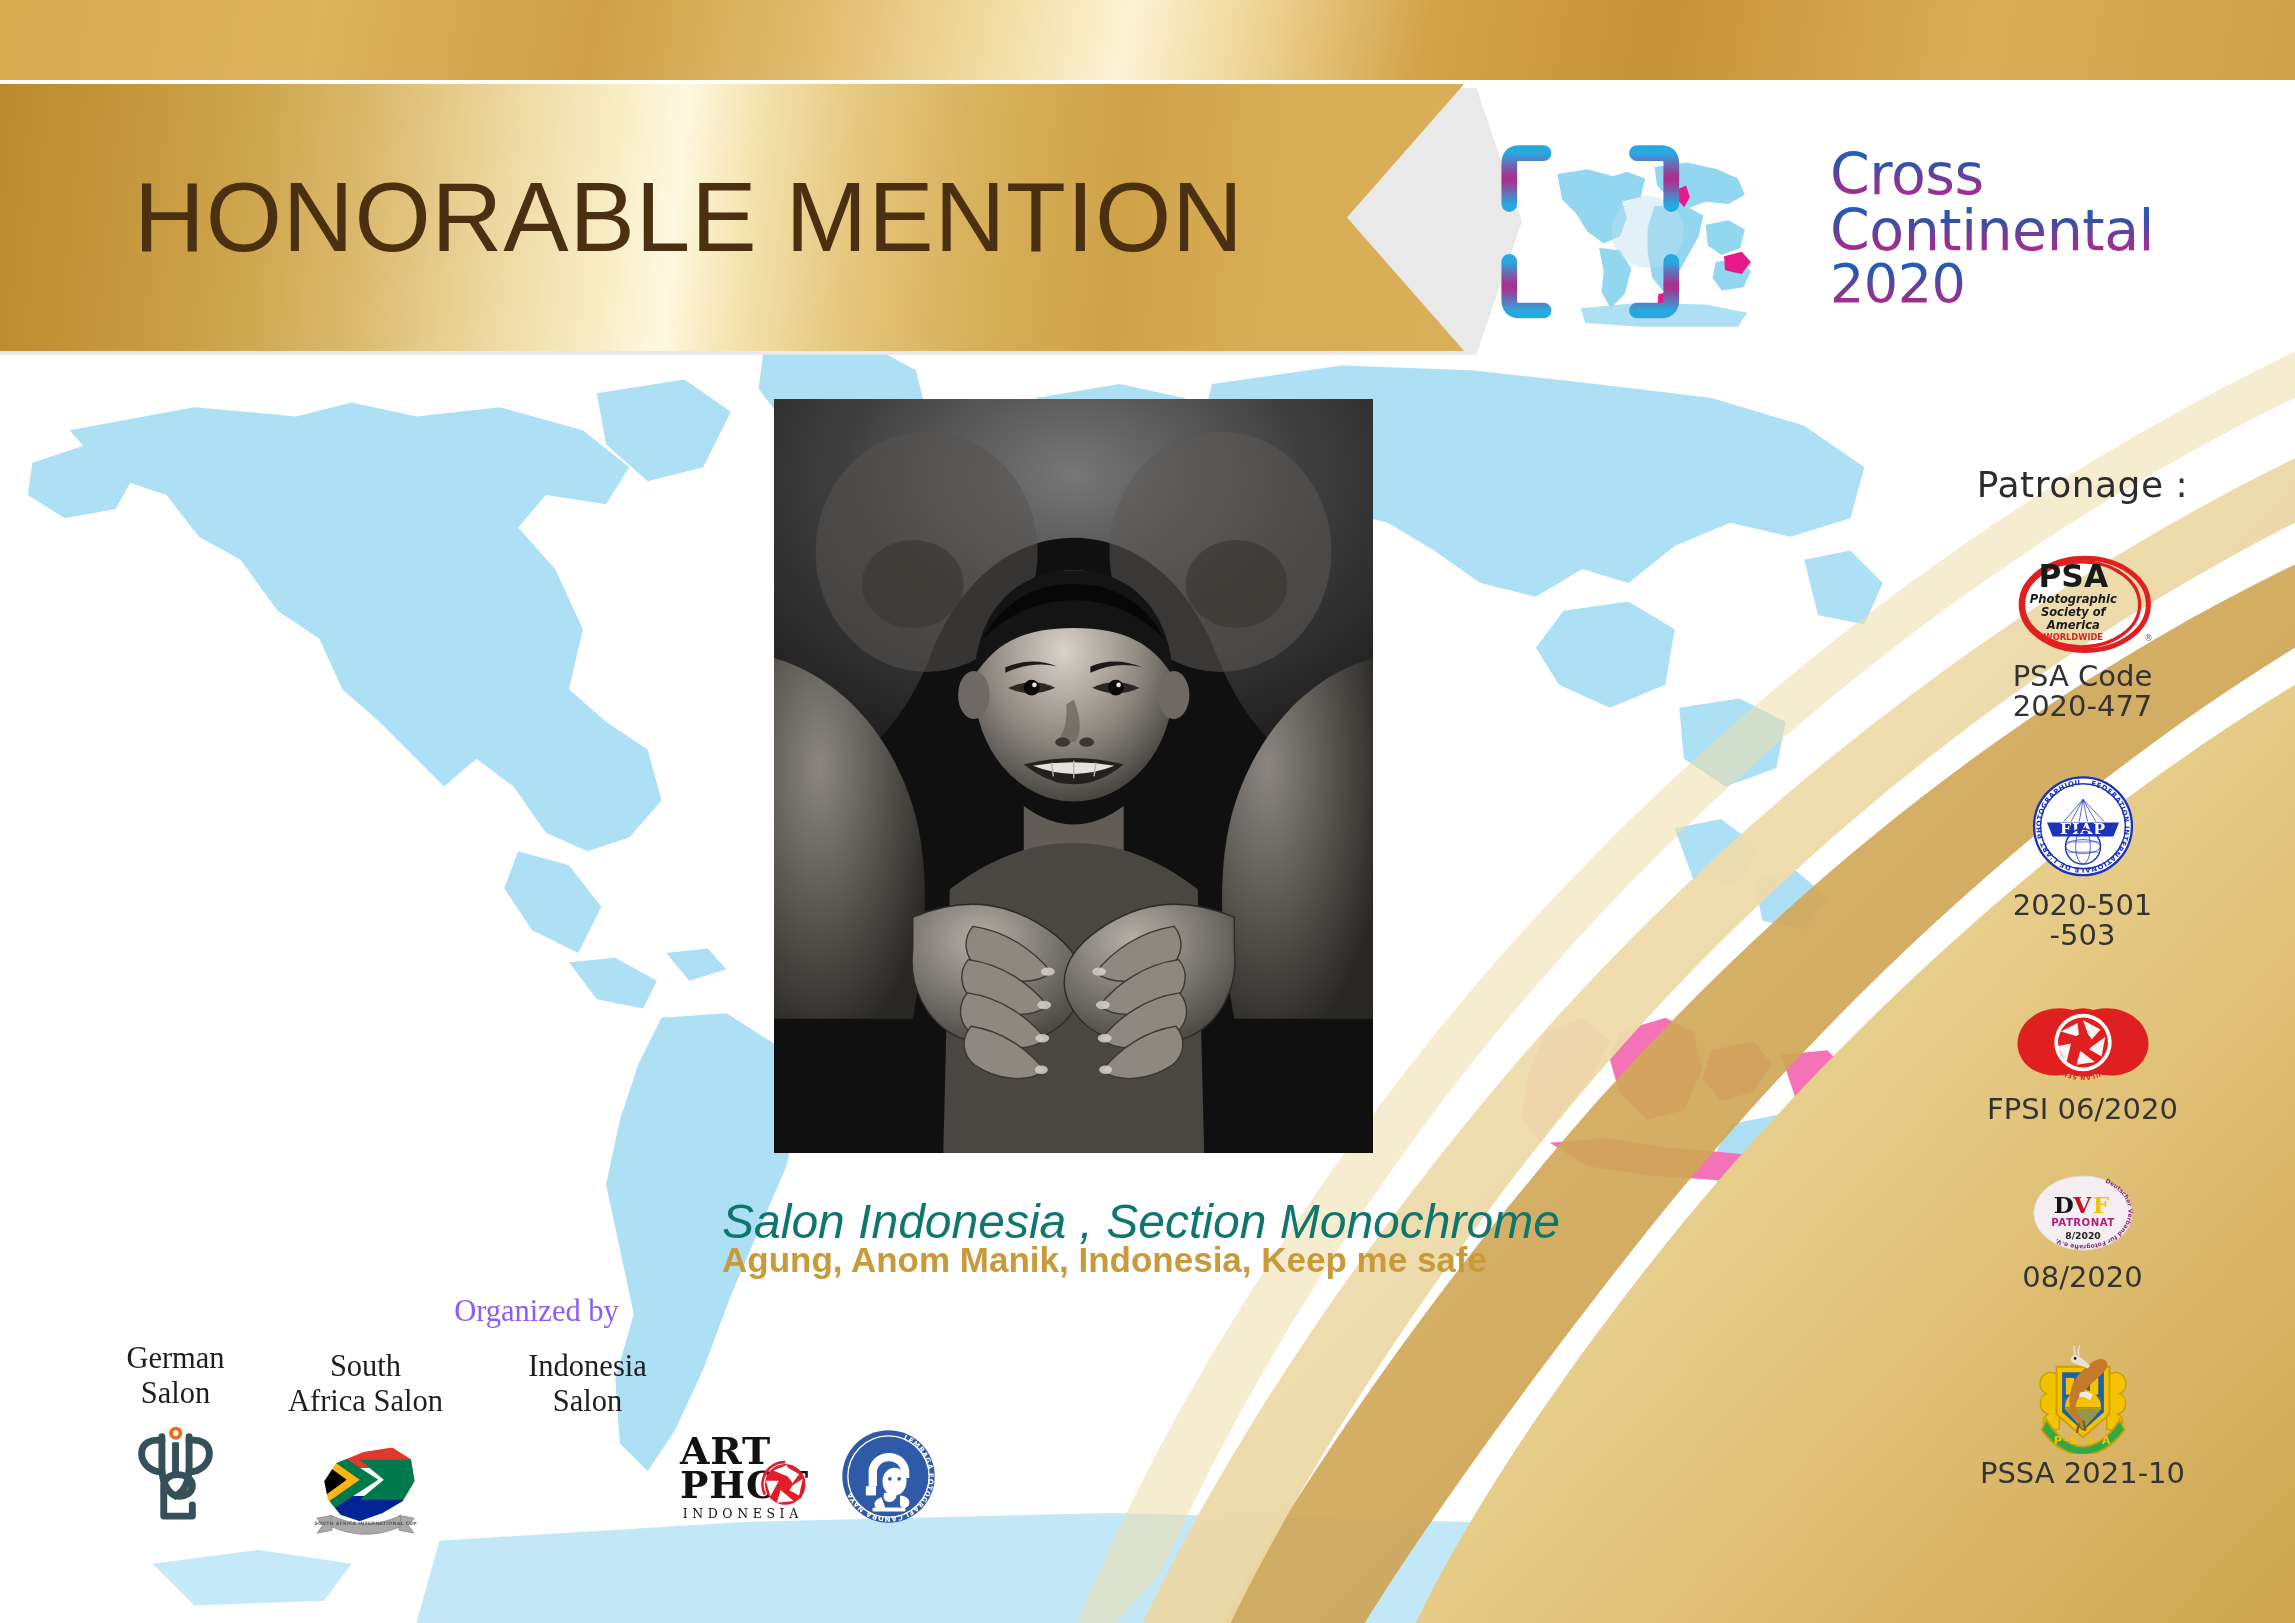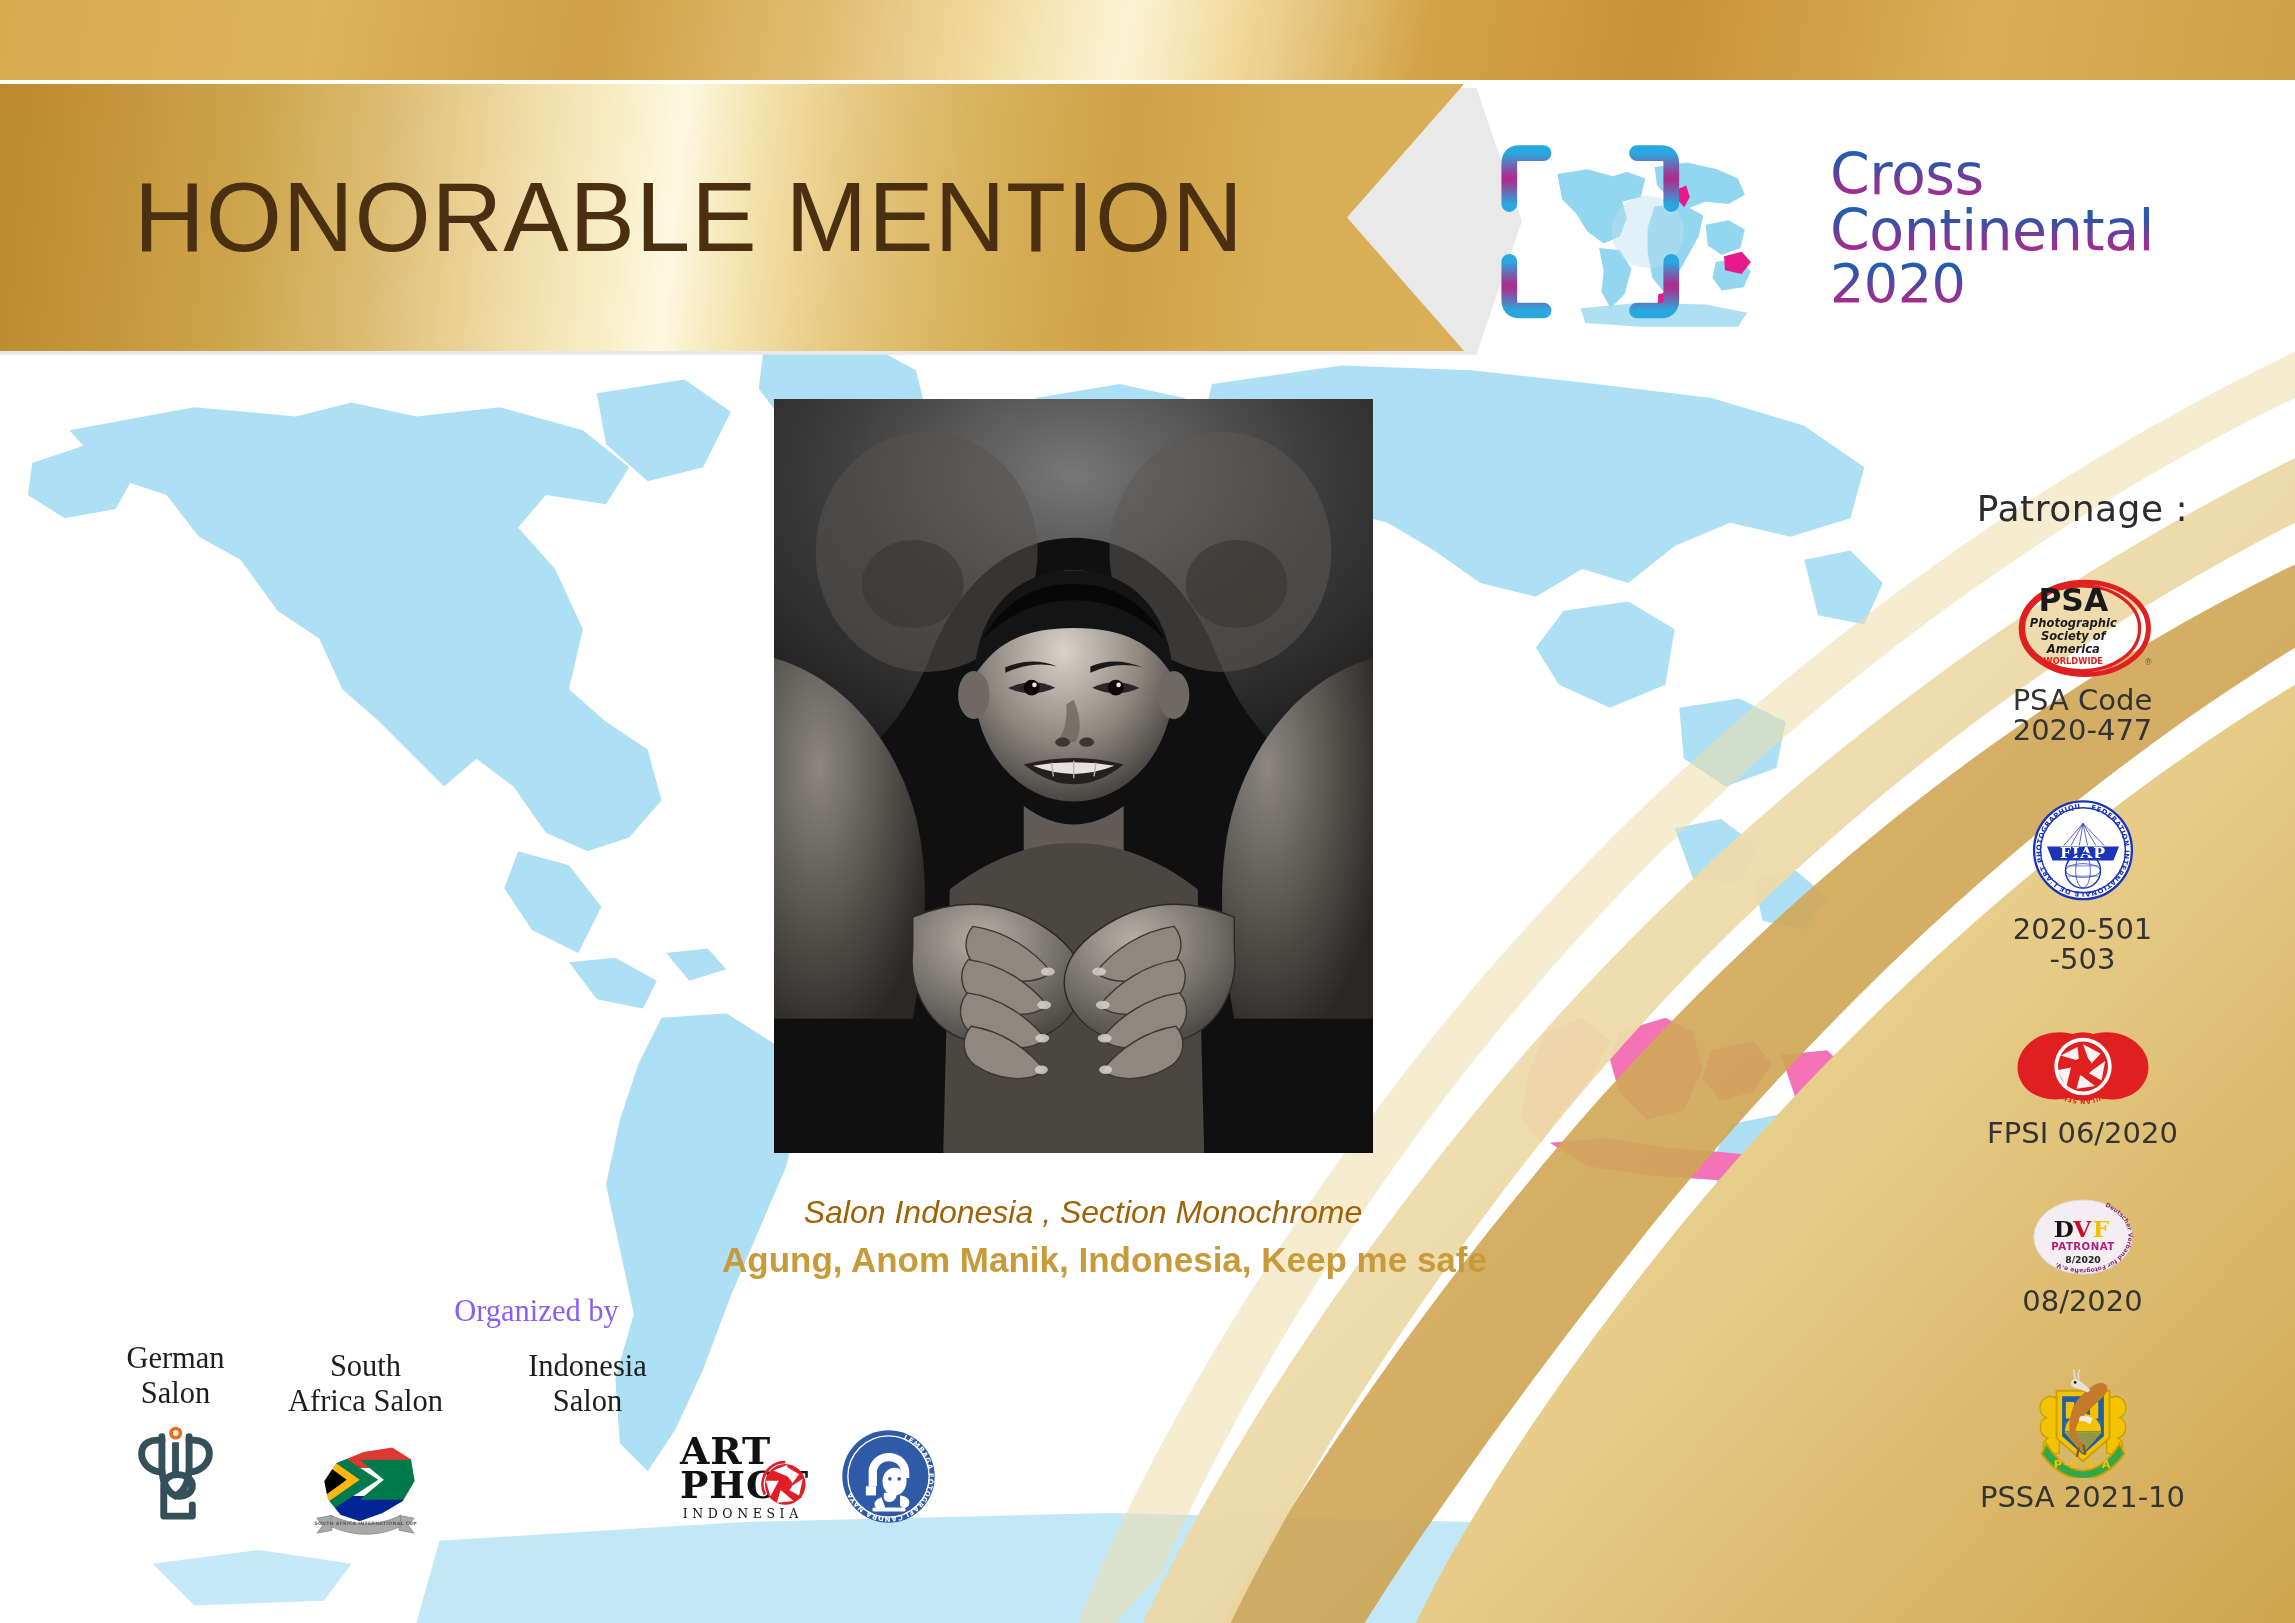--- a/index.html
+++ b/index.html
@@ -53,26 +53,26 @@
     letter-spacing:-0.5px;
   }
   .ccc-words span.yr{font-size:54px;}
   
   .photo{position:absolute;left:774px;top:399px;width:599px;height:754px;z-index:8;
     background:#111;overflow:hidden;}
   .photo svg{width:100%;height:100%;display:block;}
   
   .cap1{position:absolute;left:722px;top:1194px;width:722px;z-index:9;text-align:center;
     font-family:"Liberation Sans",sans-serif;font-style:italic;font-weight:400;
-    font-size:32px;color:#a16207;white-space:nowrap;}
+    font-size:48px;color:#0f766e;white-space:nowrap;}
   .cap2{position:absolute;left:722px;top:1240px;width:722px;z-index:9;text-align:center;
     font-family:"Liberation Sans",sans-serif;font-weight:700;
     font-size:35px;color:#c99a3a;white-space:nowrap;}
   
-  .patro{position:absolute;left:1939px;top:488px;width:287px;z-index:9;text-align:center;}
+  .patro{position:absolute;left:1939px;top:464px;width:287px;z-index:9;text-align:center;}
   .patro-title{font-family:"DejaVu Sans",sans-serif;font-size:36px;color:#2c2c2c;margin-bottom:29px;letter-spacing:0.5px;}
   .pat-item{margin-bottom:7.4px;}
   .pat-logo{display:flex;justify-content:center;align-items:center;margin-top:45px;}
   .pat-logo svg{display:block;}
   .pat-code{font-family:"DejaVu Sans",sans-serif;font-size:29px;color:#333;line-height:1.06;margin-top:4.6px;white-space:pre-line;}
   
   .org{position:absolute;left:106px;top:1277px;width:814px;height:324px;z-index:9;}
   .org-by{position:absolute;left:324px;top:16.7px;width:213px;text-align:center;
     font-family:"Liberation Serif",serif;font-size:30.5px;color:#8b5cf6;}
   .org-col{position:absolute;text-align:center;}

